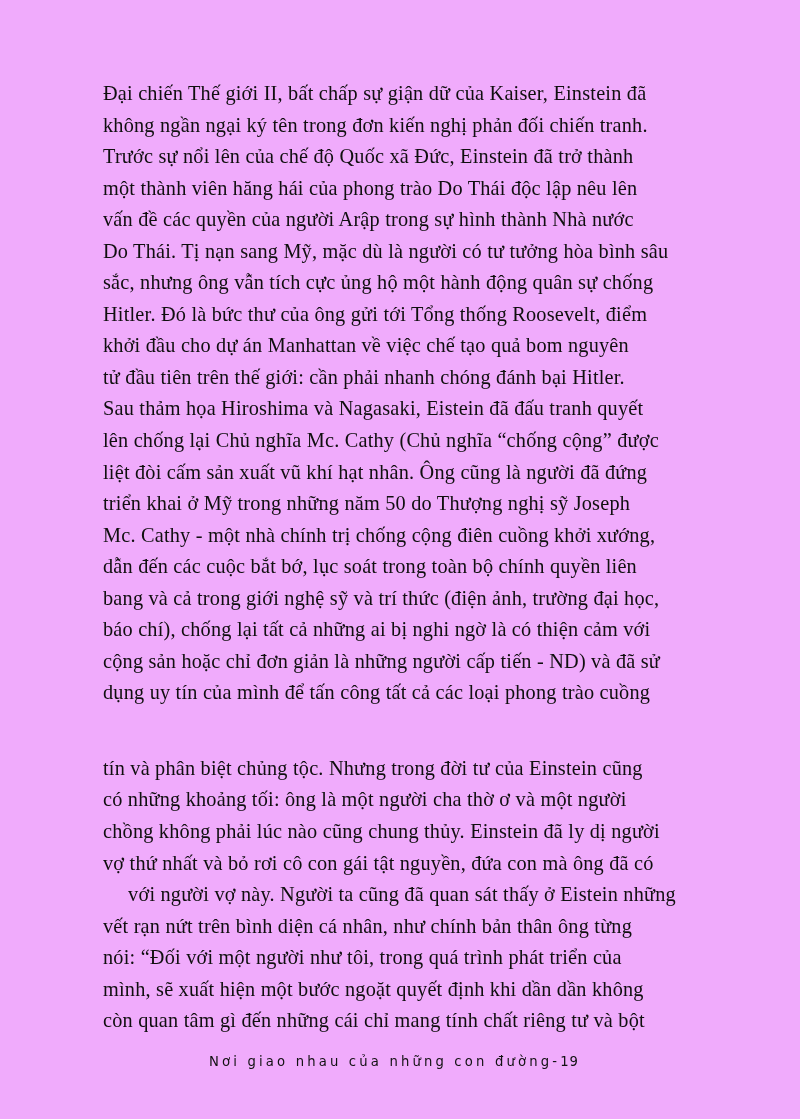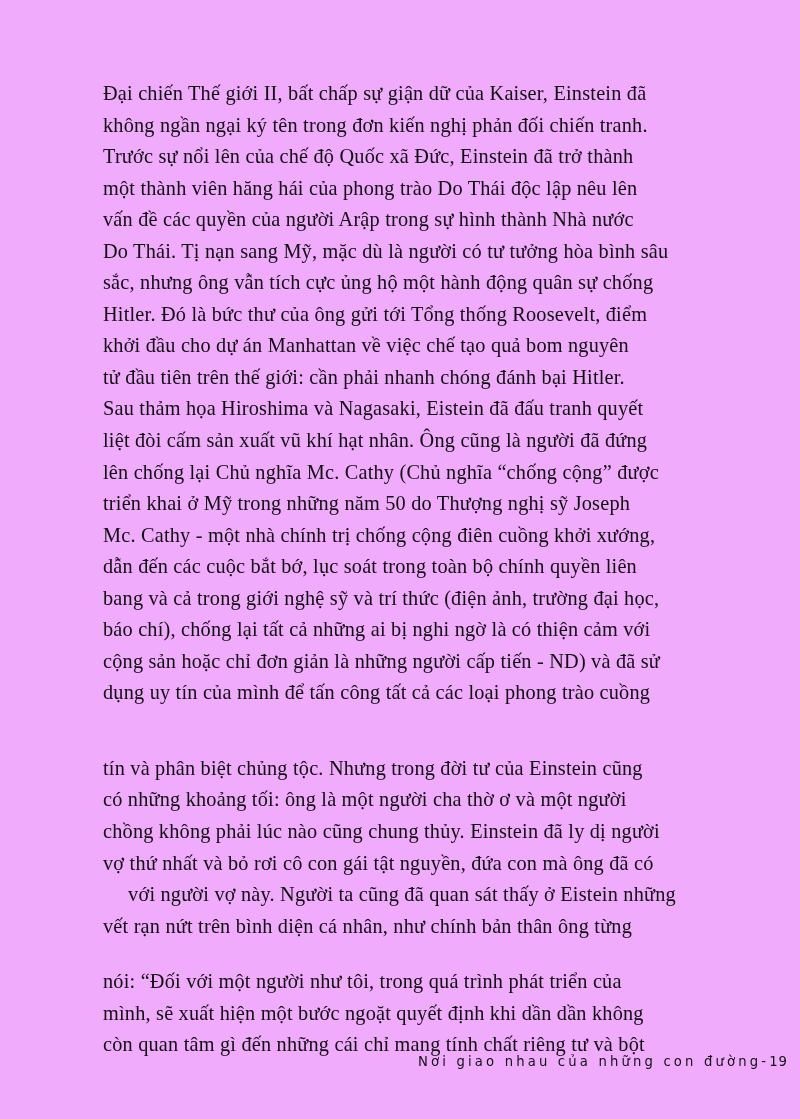--- a/index.html
+++ b/index.html
@@ -38,21 +38,21 @@
   
   .body-line.j {
     white-space: pre;
   }
 
   .footer {
     position: absolute;
     left: 0;
     top: 1052px;
     width: 800px;
-    text-align: right;
+    text-align: center;
     box-sizing: border-box;
     padding-right: 12px;
   }
 
   .footer-inner {
     display: inline-block;
     font-family: "DejaVu Sans", "Liberation Sans", sans-serif;
     font-size: 13.2px;
     letter-spacing: 2.15px;
     color: #121212;
@@ -78,36 +78,36 @@
     <div class="body-line j" style="word-spacing: 0px;">không ngần ngại ký tên trong đơn kiến nghị phản đối chiến tranh.</div>
     <div class="body-line j" style="word-spacing: 0px;">Trước sự nổi lên của chế độ Quốc xã Đức, Einstein đã trở thành</div>
     <div class="body-line j" style="word-spacing: 0px;">một thành viên hăng hái của phong trào Do Thái độc lập nêu lên</div>
     <div class="body-line j" style="word-spacing: 0px;">vấn đề các quyền của người Arập trong sự hình thành Nhà nước</div>
     <div class="body-line j" style="word-spacing: 0px;">Do Thái. Tị nạn sang Mỹ, mặc dù là người có tư tưởng hòa bình sâu</div>
     <div class="body-line j" style="word-spacing: 0px;">sắc, nhưng ông vẫn tích cực ủng hộ một hành động quân sự chống</div>
     <div class="body-line j" style="word-spacing: 0px;">Hitler. Đó là bức thư của ông gửi tới Tổng thống Roosevelt, điểm</div>
     <div class="body-line j" style="word-spacing: 0px;">khởi đầu cho dự án Manhattan về việc chế tạo quả bom nguyên</div>
     <div class="body-line j" style="word-spacing: 0px;">tử đầu tiên trên thế giới: cần phải nhanh chóng đánh bại Hitler.</div>
     <div class="body-line j" style="word-spacing: 0px;">Sau thảm họa Hiroshima và Nagasaki, Eistein đã đấu tranh quyết</div>
+    <div class="body-line j" style="word-spacing: 0px;">lên chống lại Chủ nghĩa Mc. Cathy (Chủ nghĩa “chống cộng” được</div>
     <div class="body-line j" style="word-spacing: 0px;">liệt đòi cấm sản xuất vũ khí hạt nhân. Ông cũng là người đã đứng</div>
-    <div class="body-line j" style="word-spacing: 0px;">lên chống lại Chủ nghĩa Mc. Cathy (Chủ nghĩa “chống cộng” được</div>
     <div class="body-line j" style="word-spacing: 0px;">triển khai ở Mỹ trong những năm 50 do Thượng nghị sỹ Joseph</div>
     <div class="body-line j" style="word-spacing: 0px;">Mc. Cathy - một nhà chính trị chống cộng điên cuồng khởi xướng,</div>
     <div class="body-line j" style="word-spacing: 0px;">dẫn đến các cuộc bắt bớ, lục soát trong toàn bộ chính quyền liên</div>
     <div class="body-line j" style="word-spacing: 0px;">bang và cả trong giới nghệ sỹ và trí thức (điện ảnh, trường đại học,</div>
     <div class="body-line j" style="word-spacing: 0px;">báo chí), chống lại tất cả những ai bị nghi ngờ là có thiện cảm với</div>
     <div class="body-line j" style="word-spacing: 0px;">cộng sản hoặc chỉ đơn giản là những người cấp tiến - ND) và đã sử</div>
     <div class="body-line j" style="word-spacing: 0px;">dụng uy tín của mình để tấn công tất cả các loại phong trào cuồng</div>
     <div class="body-line j" style="word-spacing: 0px; margin-top: 44px;">tín và phân biệt chủng tộc. Nhưng trong đời tư của Einstein cũng</div>
     <div class="body-line j" style="word-spacing: 0px;">có những khoảng tối: ông là một người cha thờ ơ và một người</div>
     <div class="body-line j" style="word-spacing: 0px;">chồng không phải lúc nào cũng chung thủy. Einstein đã ly dị người</div>
     <div class="body-line j" style="word-spacing: 0px;">vợ thứ nhất và bỏ rơi cô con gái tật nguyền, đứa con mà ông đã có</div>
     <div class="body-line j" style="word-spacing: 0px; text-align: center;">với người vợ này. Người ta cũng đã quan sát thấy ở Eistein những</div>
     <div class="body-line j" style="word-spacing: 0px;">vết rạn nứt trên bình diện cá nhân, như chính bản thân ông từng</div>
-    <div class="body-line j" style="word-spacing: 0px; margin-top: 24px;">nói: “Đối với một người như tôi, trong quá trình phát triển của</div>
+    <div class="body-line j" style="word-spacing: 0px;">nói: “Đối với một người như tôi, trong quá trình phát triển của</div>
     <div class="body-line j" style="word-spacing: 0px;">mình, sẽ xuất hiện một bước ngoặt quyết định khi dần dần không</div>
     <div class="body-line j" style="word-spacing: 0px;">còn quan tâm gì đến những cái chỉ mang tính chất riêng tư và bột</div>
   </div>
 
   <div class="footer">
     <span class="footer-inner" style="letter-spacing: 3.165px;"><span>Nơi giao nhau của những con đường</span><span class="footer-sep">-</span><span class="footer-page">19</span></span>
   </div>
 
 </div>
 

